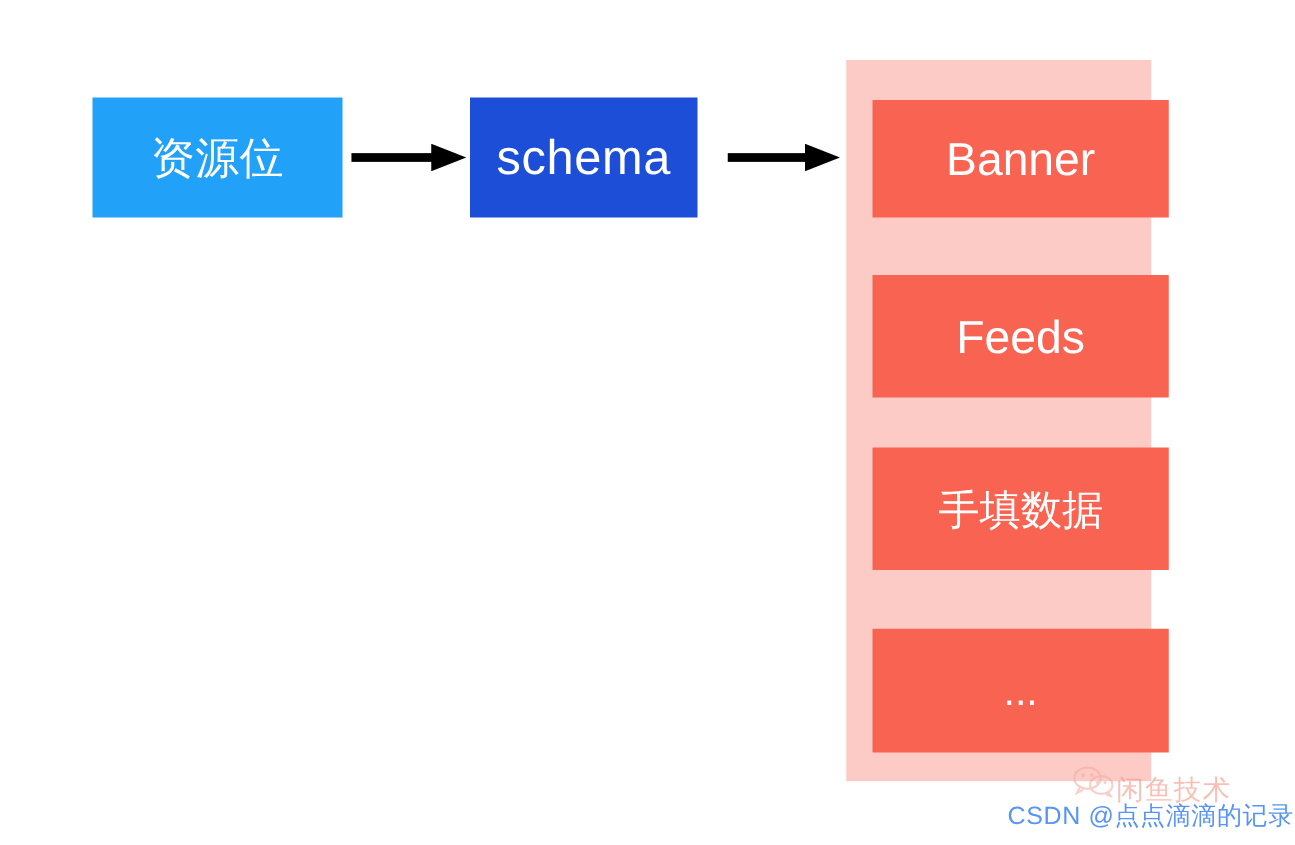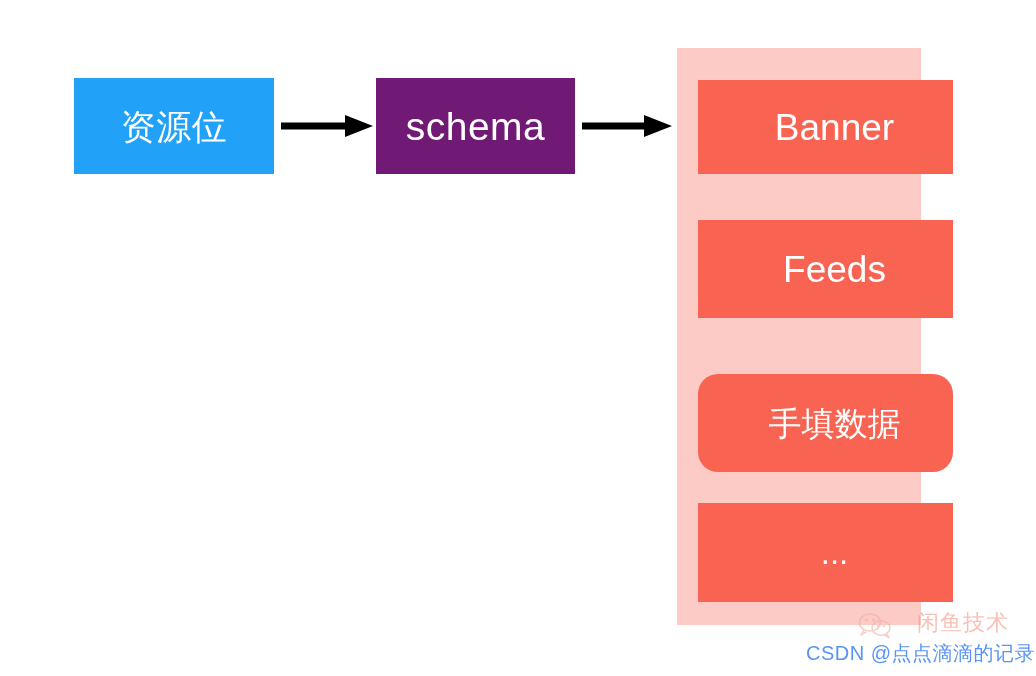--- a/index.html
+++ b/index.html
@@ -42,23 +42,23 @@
     width: 200px;
     height: 96px;
     background: #21a1f8;
     font-size: 35px;
   }
 
   
   #node-schema {
     left: 376px;
     top: 78px;
-    width: 199px;
+    width: 182px;
     height: 96px;
-    background: #701a75;
+    background: #1d4ed8;
     font-size: 39px;
   }
 
   
   #container-types {
     position: absolute;
     left: 677px;
     top: 48px;
     width: 244px;
     height: 577px;
@@ -69,46 +69,45 @@
     position: absolute;
     left: 21px;
     width: 237px;
     background: #f96452;
     display: flex;
     align-items: center;
     justify-content: center;
     color: #ffffff;
     line-height: 1;
     white-space: nowrap;
-    padding-left: 18px;
     -webkit-font-smoothing: antialiased;
   }
   .type-box.t0 { top: 32px;  height: 94px; font-size: 37px; }
   .type-box.t1 { top: 172px; height: 98px; font-size: 37px; text-align: right; }
-  .type-box.t2 { top: 326px; height: 98px; font-size: 33px; border-radius: 20px; }
+  .type-box.t2 { top: 310px; height: 98px; font-size: 33px; }
   .type-box.t3 { top: 455px; height: 99px; font-size: 33px; }
 
   
   .arrow {
     position: absolute;
     top: 115px;
     height: 22px;
   }
   #arrow-1 { left: 281px; width: 92px; }
   #arrow-2 { left: 582px; width: 90px; }
   .arrow svg { display: block; }
 
   
   #watermark-brand {
     position: absolute;
     left: 858px;
     top: 612px;
     display: flex;
-    align-items: flex-start;
-    gap: 25px;
+    align-items: flex-end;
+    gap: 1px;
     opacity: 0.55;
   }
   #watermark-brand .wechat-icon { display: block; }
   #watermark-brand .brand-text {
     font-size: 22px;
     color: #f58b7d;
     letter-spacing: 1px;
     white-space: nowrap;
     line-height: 1;
   }

